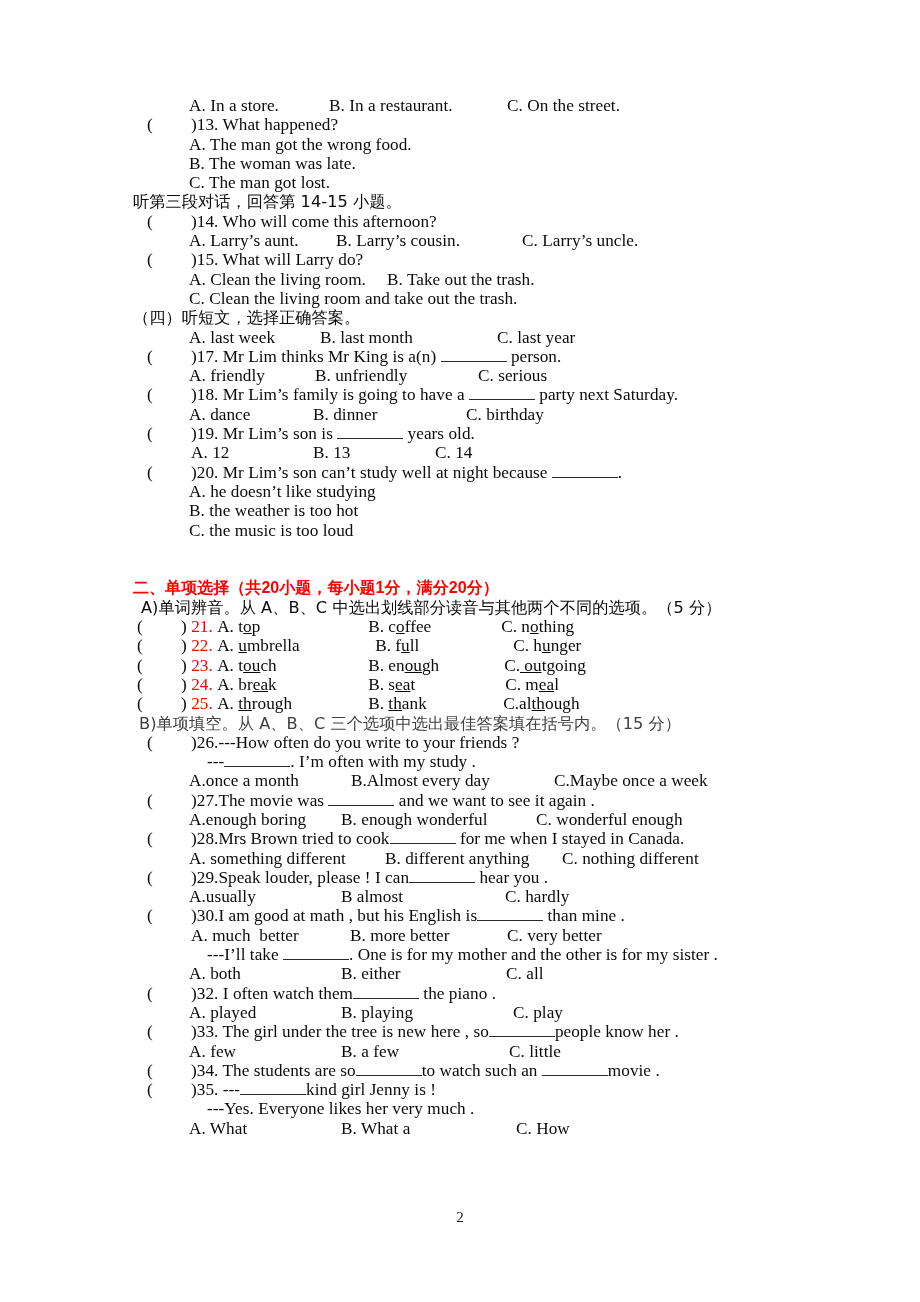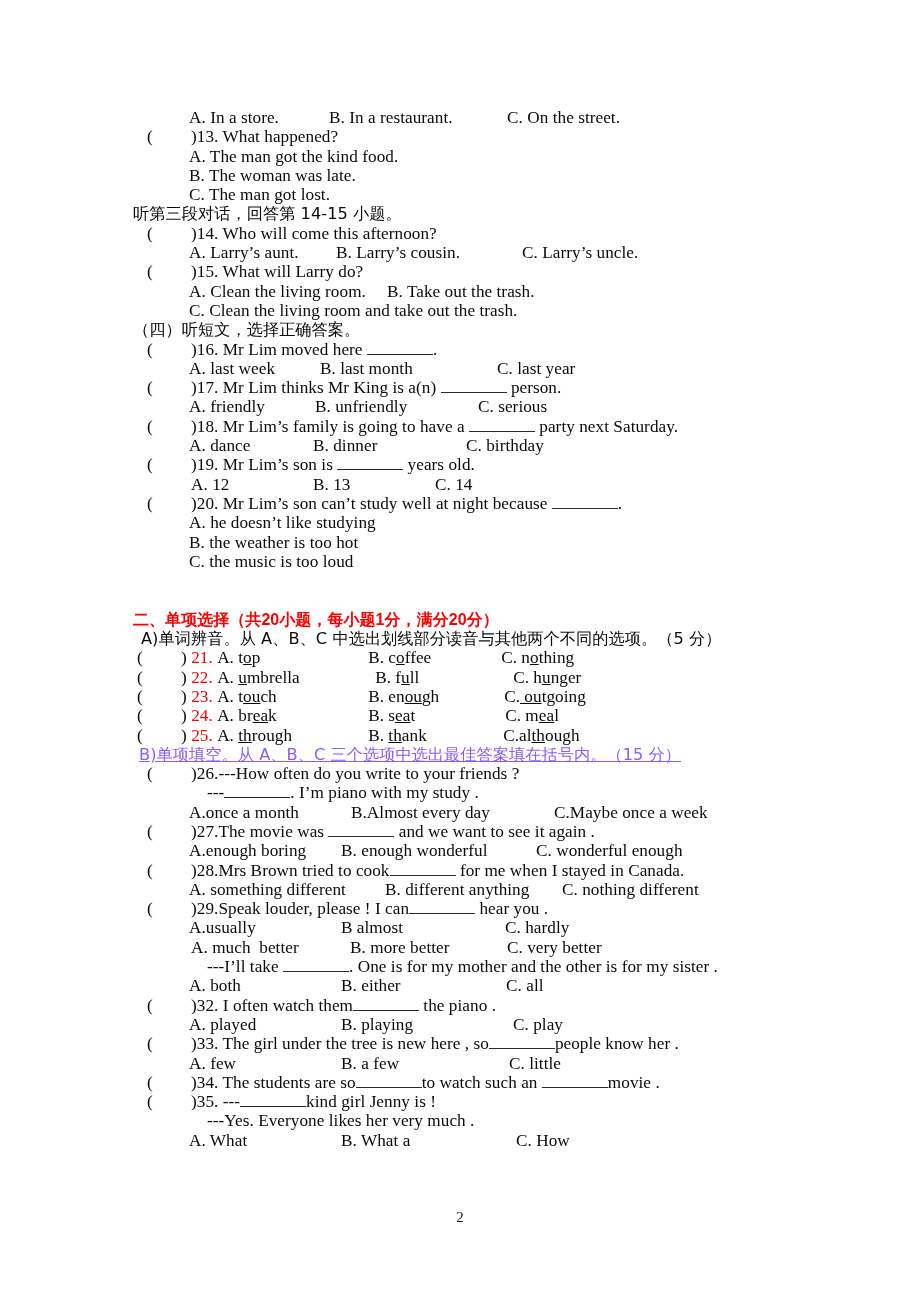--- a/index.html
+++ b/index.html
@@ -24,32 +24,31 @@
   .sheet {
     position: absolute;
     left: 0;
     top: 0;
     width: 920px;
     height: 1302px;
   }
   .body-area {
     position: absolute;
     left: 133px;
-    top: 108px;
+    top: 96px;
     width: 700px;
   }
   .line {
     font-size: 17.2px;
     line-height: 19.3px;
     white-space: pre;
     letter-spacing: 0.05px;
   }
   .red {
-    color: #8b5cf6;
-    text-decoration: underline;
+    color: #404040;
   }
   .red-bold {
     color: #ff0000;
     font-weight: bold;
   }
   .qnum-red {
     color: #ff0000;
   }
   .cjk {
     font-family: "DejaVu Sans", "Liberation Sans", sans-serif;
@@ -94,36 +93,35 @@
 </head>
 <body>
 
 <div class="page">
   <div class="sheet">
     <div class="body-area">
 
       <div class="line indent-opt"><span style="display:inline-block;width:140px">A. In a store.</span><span style="display:inline-block;width:178px">B. In a restaurant.</span><span>C. On the street.</span></div>
 
       <div class="line indent-q"><span class="paren">(</span><span>)13.</span> <span>What happened?</span></div>
-      <div class="line indent-opt">A. The man got the kind food.</div>
+      <div class="line indent-opt">A. The man got the wrong food.</div>
       <div class="line indent-opt">B. The woman was late.</div>
       <div class="line indent-opt">C. The man got lost.</div>
 
       <div class="line cjk" style="padding-left:0">听第三段对话，回答第 14-15 小题。</div>
 
       <div class="line indent-q"><span class="paren">(</span><span>)14.</span> <span>Who will come this afternoon?</span></div>
       <div class="line indent-opt"><span style="display:inline-block;width:147px">A. Larry’s aunt.</span><span style="display:inline-block;width:186px">B. Larry’s cousin.</span><span>C. Larry’s uncle.</span></div>
 
       <div class="line indent-q"><span class="paren">(</span><span>)15.</span> <span>What will Larry do?</span></div>
       <div class="line indent-opt"><span style="display:inline-block;width:198px">A. Clean the living room.</span><span>B. Take out the trash.</span></div>
       <div class="line indent-opt">C. Clean the living room and take out the trash.</div>
 
       <div class="line cjk" style="padding-left:0">（四）听短文，选择正确答案。</div>
 
-      <div class="line indent-q"><span class="paren">(</span><span>)16.</span> <span>Mr Lim moved here </span><span class="blank b-md"></span><span>.</span></div>
       <div class="line indent-opt"><span style="display:inline-block;width:131px">A. last week</span><span style="display:inline-block;width:177px">B. last month</span><span>C. last year</span></div>
 
       <div class="line indent-q"><span class="paren">(</span><span>)17.</span> <span>Mr Lim thinks Mr King is a(n) </span><span class="blank b-md"></span><span> person.</span></div>
       <div class="line indent-opt"><span style="display:inline-block;width:126px">A. friendly</span><span style="display:inline-block;width:163px">B. unfriendly</span><span>C. serious</span></div>
 
       <div class="line indent-q"><span class="paren">(</span><span>)18.</span> <span>Mr Lim’s family is going to have a </span><span class="blank b-md"></span><span> party next Saturday.</span></div>
       <div class="line indent-opt"><span style="display:inline-block;width:124px">A. dance</span><span style="display:inline-block;width:153px">B. dinner</span><span>C. birthday</span></div>
 
       <div class="line indent-q"><span class="paren">(</span><span>)19.</span> <span>Mr Lim’s son is </span><span class="blank b-md"></span><span> years old.</span></div>
       <div class="line indent-opt2"><span style="display:inline-block;width:122px">A. 12</span><span style="display:inline-block;width:122px">B. 13</span><span>C. 14</span></div>
@@ -145,32 +143,33 @@
 
       <div class="line" style="padding-left:4px"><span class="paren">(</span>) <span class="qnum-red">23.</span> <span style="display:inline-block;width:151px"><span>A. t</span><span class="u">ou</span><span>ch</span></span><span style="display:inline-block;width:136px"><span>B. en</span><span class="u">ou</span><span>gh</span></span><span><span>C.</span><span class="u"> ou</span><span>tgoing</span></span></div>
 
       <div class="line" style="padding-left:4px"><span class="paren">(</span>) <span class="qnum-red">24.</span> <span style="display:inline-block;width:151px"><span>A. br</span><span class="u">ea</span><span>k</span></span><span style="display:inline-block;width:137px"><span>B. s</span><span class="u">ea</span><span>t</span></span><span><span>C. m</span><span class="u">ea</span><span>l</span></span></div>
 
       <div class="line" style="padding-left:4px"><span class="paren">(</span>) <span class="qnum-red">25.</span> <span style="display:inline-block;width:151px"><span>A. </span><span class="u">th</span><span>rough</span></span><span style="display:inline-block;width:135px"><span>B. </span><span class="u">th</span><span>ank</span></span><span><span>C.al</span><span class="u">th</span><span>ough</span></span></div>
 
       <div class="line cjk red" style="padding-left:6px">B)单项填空。从 A、B、C 三个选项中选出最佳答案填在括号内。（15 分）</div>
 
       <div class="line indent-q"><span class="paren">(</span><span>)26.</span><span>---How often do you write to your friends ?</span></div>
-      <div class="line indent-sub"><span>---</span><span class="blank b-md"></span><span>. I’m piano with my study .</span></div>
+      <div class="line indent-sub"><span>---</span><span class="blank b-md"></span><span>. I’m often with my study .</span></div>
       <div class="line indent-opt"><span style="display:inline-block;width:162px">A.once a month</span><span style="display:inline-block;width:203px">B.Almost every day</span><span>C.Maybe once a week</span></div>
 
       <div class="line indent-q"><span class="paren">(</span><span>)27.</span><span>The movie was </span><span class="blank b-md"></span><span> and we want to see it again .</span></div>
       <div class="line indent-opt"><span style="display:inline-block;width:152px">A.enough boring</span><span style="display:inline-block;width:195px">B. enough wonderful</span><span>C. wonderful enough</span></div>
 
       <div class="line indent-q"><span class="paren">(</span><span>)28.</span><span>Mrs Brown tried to cook</span><span class="blank b-md"></span><span> for me when I stayed in Canada.</span></div>
       <div class="line indent-opt"><span style="display:inline-block;width:196px">A. something different</span><span style="display:inline-block;width:177px">B. different anything</span><span>C. nothing different</span></div>
 
       <div class="line indent-q"><span class="paren">(</span><span>)29.</span><span>Speak louder, please ! I can</span><span class="blank b-md"></span><span> hear you .</span></div>
       <div class="line indent-opt"><span style="display:inline-block;width:152px">A.usually</span><span style="display:inline-block;width:164px">B almost</span><span>C. hardly</span></div>
 
+      <div class="line indent-q"><span class="paren">(</span><span>)30.</span><span>I am good at math , but his English is</span><span class="blank b-md"></span><span> than mine .</span></div>
       <div class="line indent-opt2"><span style="display:inline-block;width:159px">A. much  better</span><span style="display:inline-block;width:157px">B. more better</span><span>C. very better</span></div>
 
       <div class="line indent-sub"><span>---I’ll take </span><span class="blank b-md"></span><span>. One is for my mother and the other is for my sister .</span></div>
       <div class="line indent-opt"><span style="display:inline-block;width:152px">A. both</span><span style="display:inline-block;width:165px">B. either</span><span>C. all</span></div>
 
       <div class="line indent-q"><span class="paren">(</span><span>)32.</span> <span>I often watch them</span><span class="blank b-md"></span><span> the piano .</span></div>
       <div class="line indent-opt"><span style="display:inline-block;width:152px">A. played</span><span style="display:inline-block;width:172px">B. playing</span><span>C. play</span></div>
 
       <div class="line indent-q"><span class="paren">(</span><span>)33.</span> <span>The girl under the tree is new here , so</span><span class="blank b-md"></span><span>people know her .</span></div>
       <div class="line indent-opt"><span style="display:inline-block;width:152px">A. few</span><span style="display:inline-block;width:168px">B. a few</span><span>C. little</span></div>

